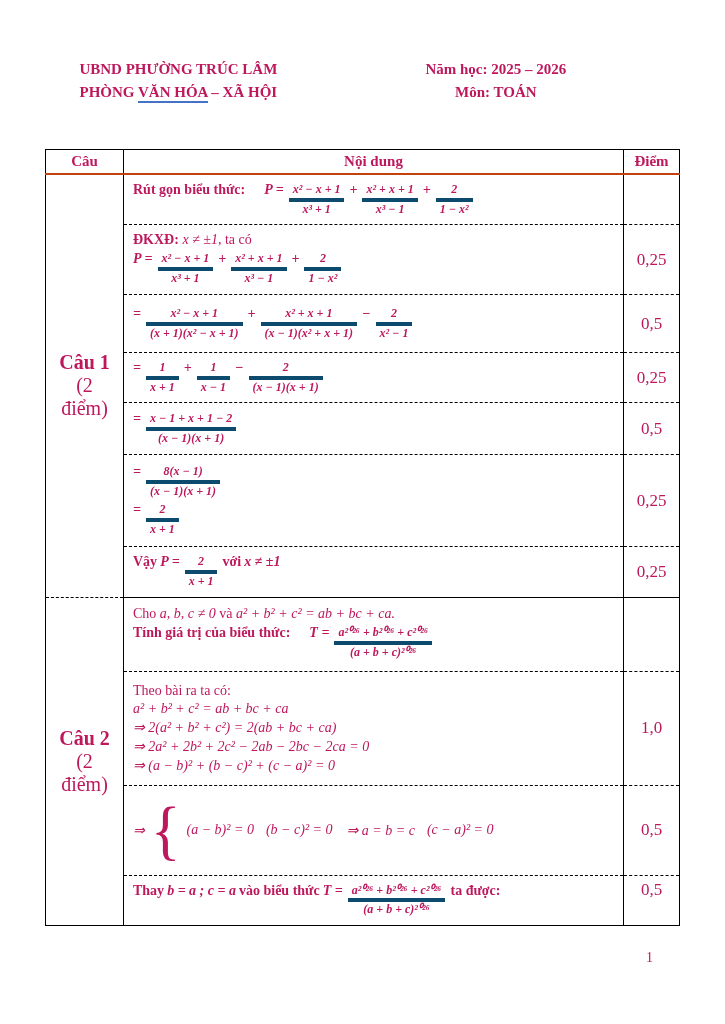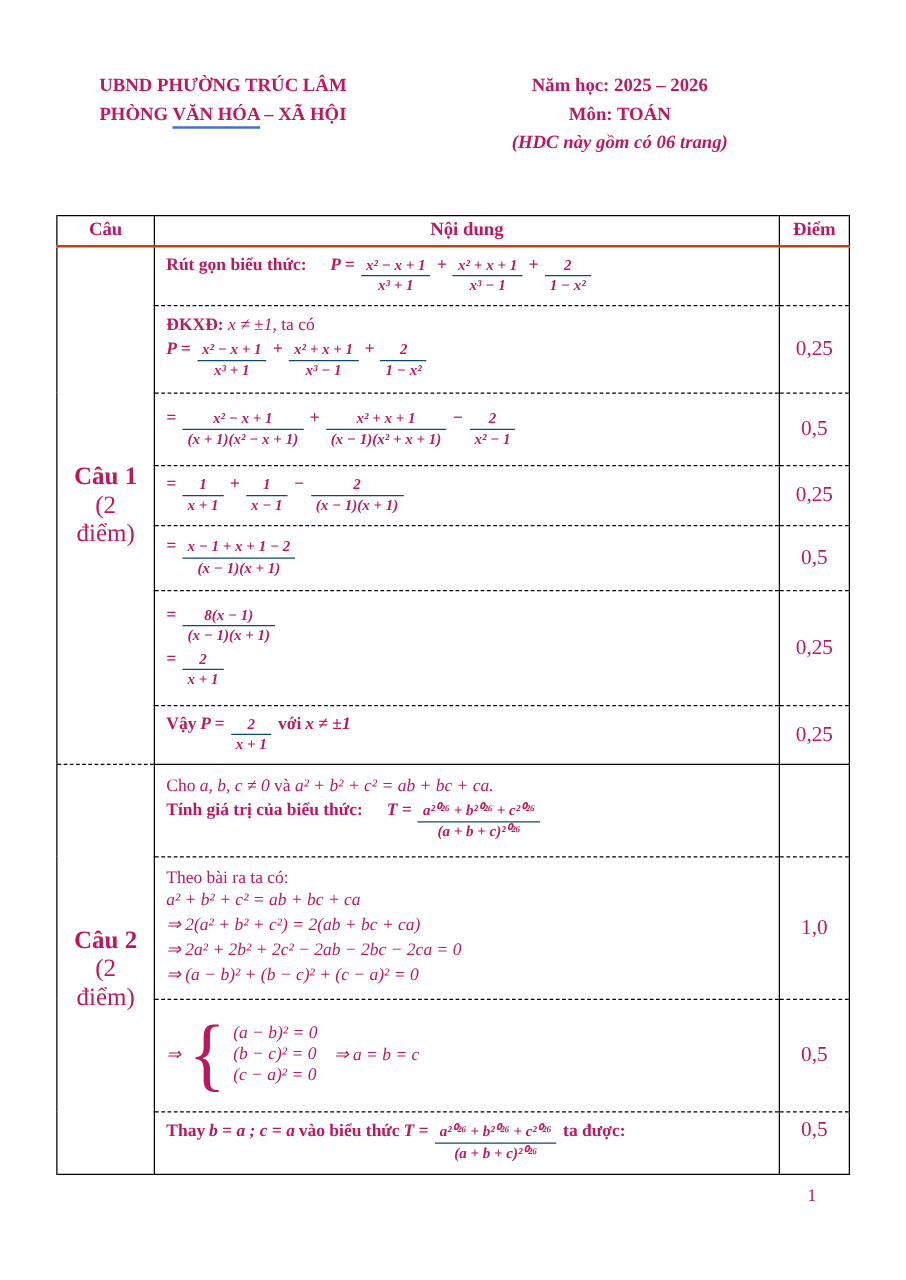--- a/index.html
+++ b/index.html
@@ -29,49 +29,48 @@
   td.cau-cell .bold { font-weight: bold; }
   td.diem-cell { text-align: center; font-size: 17px; }
   
   .math { font-style: italic; font-family: "Liberation Serif", serif; }
   .bold { font-weight: bold; }
   .frac {
     display: inline-flex; flex-direction: column; vertical-align: middle;
     text-align: center; margin: 0 2px; font-size: 12px; line-height: 1.3;
     font-style: italic;
   }
-  .frac .num { padding: 0 4px; border-bottom: 1px solid #0c4a6e; }
+  .frac .num { padding: 0 4px; border-bottom: 4px solid #0c4a6e; }
   .frac .den { padding: 0 4px; }
   .eqline { display: flex; gap: 3px; flex-wrap: wrap; margin: 3px 0; font-weight: bold; }
   .textline { margin: 2px 0; }
   .gap-l { margin-left: 16px; }
   .cases { display: flex; align-items: center; gap: 6px; }
   .brace { font-size: 62px; font-weight: 300; line-height: 0.85; font-style: normal; transform: scaleY(1.05); }
-  .cases-col { display: flex; flex-direction: column; gap: 0; }
+  .cases-col { display: flex; flex-direction: row; gap: 12px; }
   .cases-col > div { display: flex; gap: 14px; align-items: center; }
   .page-number { position: absolute; right: 72px; bottom: 58px; font-size: 14px; }
 </style>
 </head>
 <body>
 
 <div class="page">
 
   <div class="doc-header">
     <div class="header-left">
       <div>UBND PHƯỜNG TRÚC LÂM</div>
       <div>
         <span>PHÒNG</span>
         <span class="u-word">VĂN HÓA</span>
         <span>– XÃ HỘI</span>
       </div>
     </div>
     <div class="header-right">
       <div>Năm học: 2025 – 2026</div>
       <div>Môn: TOÁN</div>
-      <div class="note-line">(HDC này gồm có 06 trang)</div>
     </div>
   </div>
 
   <table class="answer">
     <colgroup>
       <col style="width:78px">
         <col>
         <col style="width:56px">
     </colgroup>
     <tbody>

